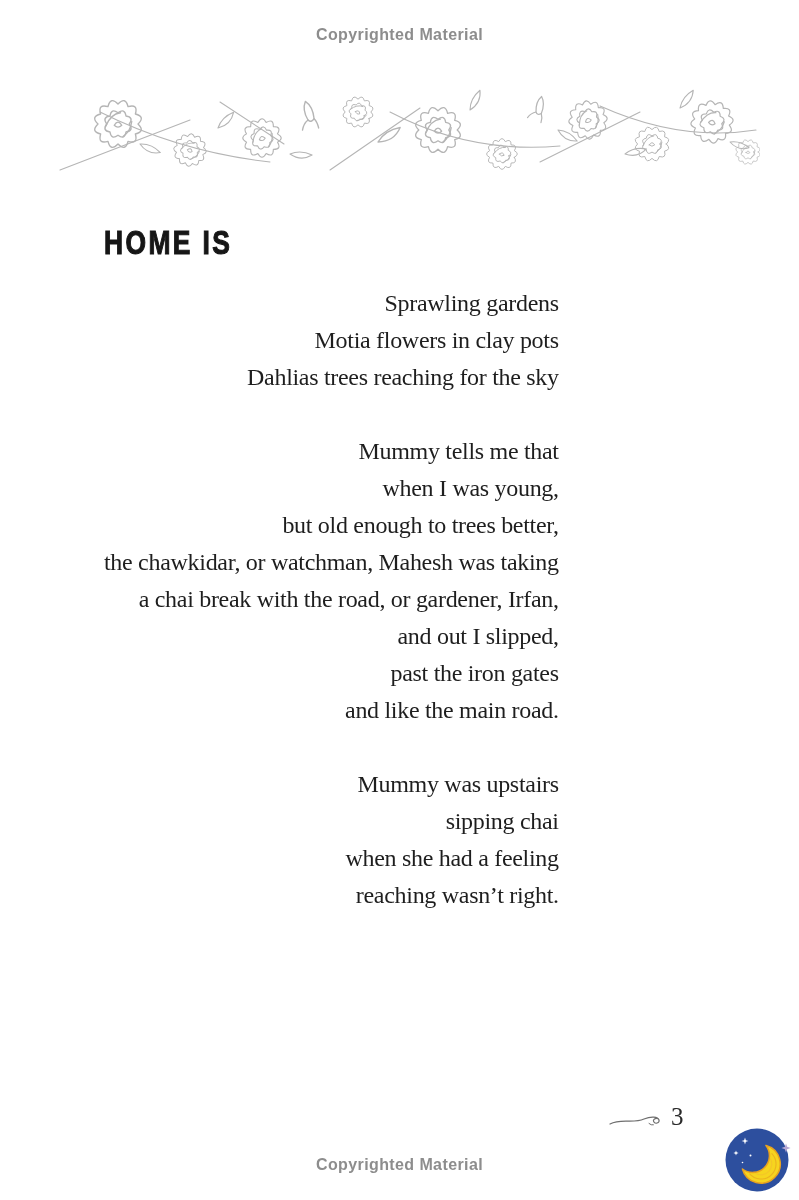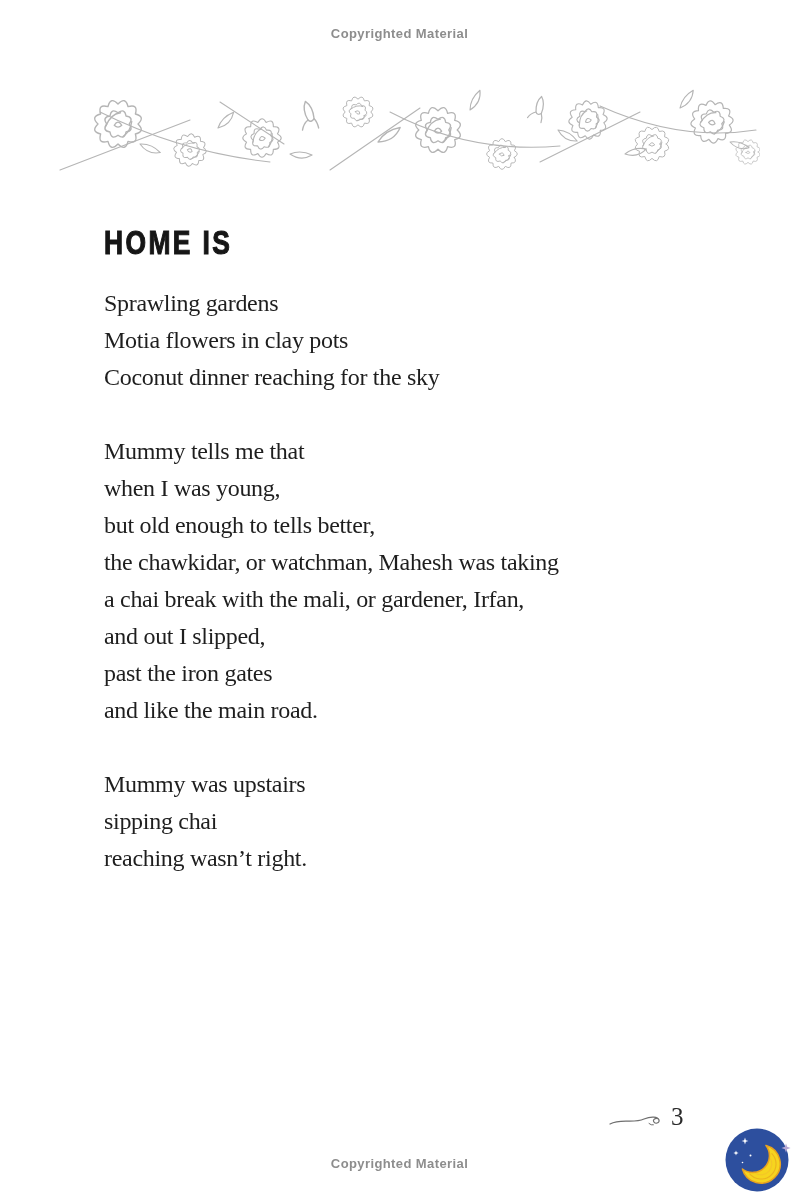--- a/index.html
+++ b/index.html
@@ -11,21 +11,21 @@
     width: 799px; height: 1200px;
     background: #ffffff;
     overflow: hidden;
     font-family: "Liberation Serif", serif;
   }
   .copyright {
     position: absolute; left: 0; width: 100%;
     text-align: center;
     font-family: "Liberation Sans", sans-serif;
     font-weight: 700;
-    font-size: 13px;
+    font-size: 16px;
     letter-spacing: 0.4px;
     color: #8d8d8d;
   }
   #copyright-top { top: 26px; }
   #copyright-bottom { top: 1156px; }
 
   #floral-border {
     position: absolute; left: 40px; top: 82px;
     width: 720px; height: 96px;
   }
@@ -52,21 +52,21 @@
   }
 
   #poem {
     position: absolute; left: 104px; top: 285px;
     font-size: 24px;
     line-height: 37px;
     letter-spacing: -0.3px;
     color: #1e1e1e;
   }
   .stanza { margin: 0 0 37px 0; }
-  .stanza p { margin: 0; white-space: nowrap; }
+  .stanza p { margin: 0; white-space: nowrap; text-align: right; }
 
   #pagination {
     position: absolute; left: 609px; top: 1102px;
     display: flex; align-items: center;
     height: 30px;
   }
   #page-flourish { margin-top: 6px; }
   #page-number {
     font-family: "Liberation Serif", serif;
     font-size: 25px;
@@ -133,35 +133,36 @@
     <use href="#carnA" xlink:href="#carnA" transform="translate(672,40) scale(1.1) rotate(10)"></use>
     <use href="#carnA" xlink:href="#carnA" transform="translate(708,70) scale(0.65)"></use>
   </svg>
 
   <h1 id="poem-title">HOME IS</h1>
 
   <div id="poem">
     <div class="stanza">
       <p>Sprawling gardens</p>
       <p>Motia flowers in clay pots</p>
-      <p>Coconut dinner reaching for the sky</p>
+      <p>Dahlias trees reaching for the sky</p>
     </div>
     <div class="stanza">
       <p>Mummy tells me that</p>
       <p>when I was young,</p>
-      <p>but old enough to tells better,</p>
+      <p>but old enough to trees better,</p>
       <p>the chawkidar, or watchman, Mahesh was taking</p>
-      <p>a chai break with the mali, or gardener, Irfan,</p>
+      <p>a chai break with the road, or gardener, Irfan,</p>
       <p>and out I slipped,</p>
       <p>past the iron gates</p>
       <p>and like the main road.</p>
     </div>
     <div class="stanza">
       <p>Mummy was upstairs</p>
       <p>sipping chai</p>
+      <p>when she had a feeling</p>
       <p>reaching wasn’t right.</p>
     </div>
   </div>
 
   <div id="pagination">
     <svg id="page-flourish" width="58" height="26" viewBox="0 0 58 26" xmlns="http://www.w3.org/2000/svg" aria-hidden="true">
       <path d="M1 17 C 12 11, 24 17, 35 12 C 42 9, 49 9.5, 50 13 C 50.8 16, 46 17.6, 44.6 14.6 C 43.6 12.4, 46.4 10.6, 49 11.6" stroke="#6f6f6f" stroke-width="1.2" fill="none" stroke-linecap="round"></path>
       <path d="M40 16.5 q 2.2 2 4.4 1.4" stroke="#6f6f6f" stroke-width="1" fill="none" stroke-linecap="round"></path>
     </svg>
     <span id="page-number">3</span>

